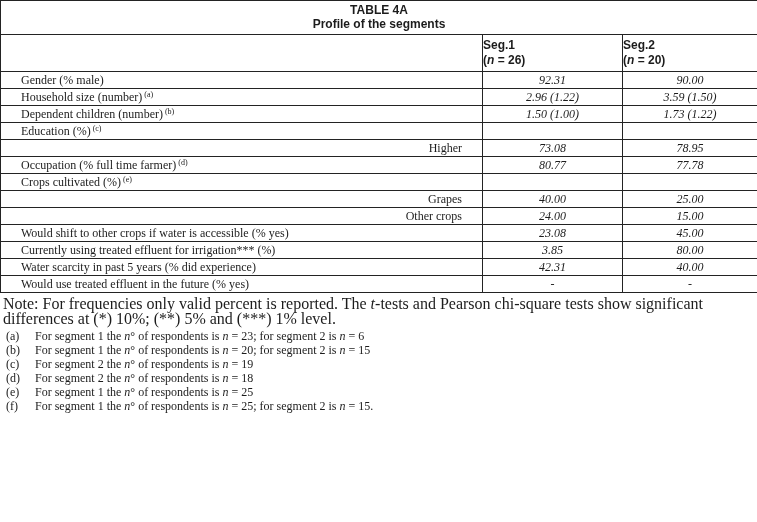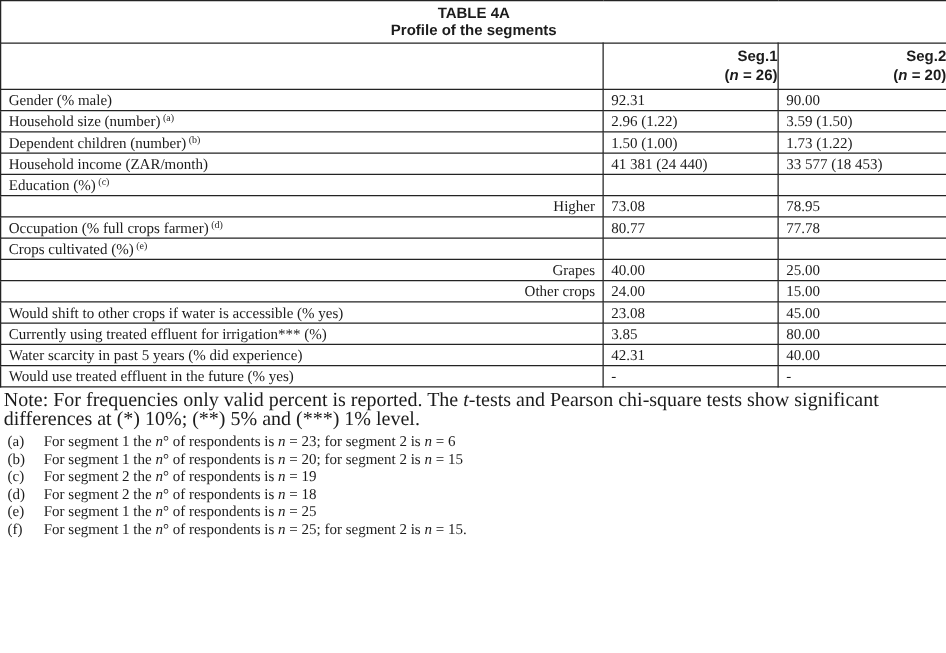--- a/index.html
+++ b/index.html
@@ -32,37 +32,37 @@
     text-align: center;
     padding: 2px 0 3px 0;
   }
 
   
   .head-row th {
     font-family: "Liberation Sans", sans-serif;
     font-weight: bold;
     font-size: 12px;
     line-height: 15px;
-    text-align: right;
+    text-align: left;
     padding: 3px 0;
   }
   .head-row th i { font-style: italic; }
 
   
   tbody td {
     font-size: 12px;
     height: 17px;
     line-height: 16px;
-    padding: 0 6px;
+    padding: 0 20px;
     white-space: nowrap;
     overflow: hidden;
   }
   tbody td.lbl { text-align: left; }
   tbody td.lbl.ind { padding-left: 34px; text-align: right; }
-  tbody td.val { text-align: left; }
+  tbody td.val { text-align: center; font-style: italic; }
   tbody sup {
     font-size: 8px;
     line-height: 0;
     vertical-align: 4px;
     margin-left: 2px;
   }
 
   
   .note {
     margin: 3px 2px 3px 3px;
@@ -120,36 +120,31 @@
           <td class="lbl"><span>Household size (number)</span><sup>(a)</sup></td>
           <td class="val">2.96 (1.22)</td>
           <td class="val">3.59 (1.50)</td>
         </tr>
         <tr>
           <td class="lbl"><span>Dependent children (number)</span><sup>(b)</sup></td>
           <td class="val">1.50 (1.00)</td>
           <td class="val">1.73 (1.22)</td>
         </tr>
         <tr>
-          <td class="lbl"><span>Household income (ZAR/month)</span></td>
-          <td class="val">41 381 (24 440)</td>
-          <td class="val">33 577 (18 453)</td>
-        </tr>
-        <tr>
           <td class="lbl"><span>Education (%)</span><sup>(c)</sup></td>
           <td class="val"></td>
           <td class="val"></td>
         </tr>
         <tr>
           <td class="lbl ind"><span>Higher</span></td>
           <td class="val">73.08</td>
           <td class="val">78.95</td>
         </tr>
         <tr>
-          <td class="lbl"><span>Occupation (% full crops farmer)</span><sup>(d)</sup></td>
+          <td class="lbl"><span>Occupation (% full time farmer)</span><sup>(d)</sup></td>
           <td class="val">80.77</td>
           <td class="val">77.78</td>
         </tr>
         <tr>
           <td class="lbl"><span>Crops cultivated (%)</span><sup>(e)</sup></td>
           <td class="val"></td>
           <td class="val"></td>
         </tr>
         <tr>
           <td class="lbl ind"><span>Grapes</span></td>

